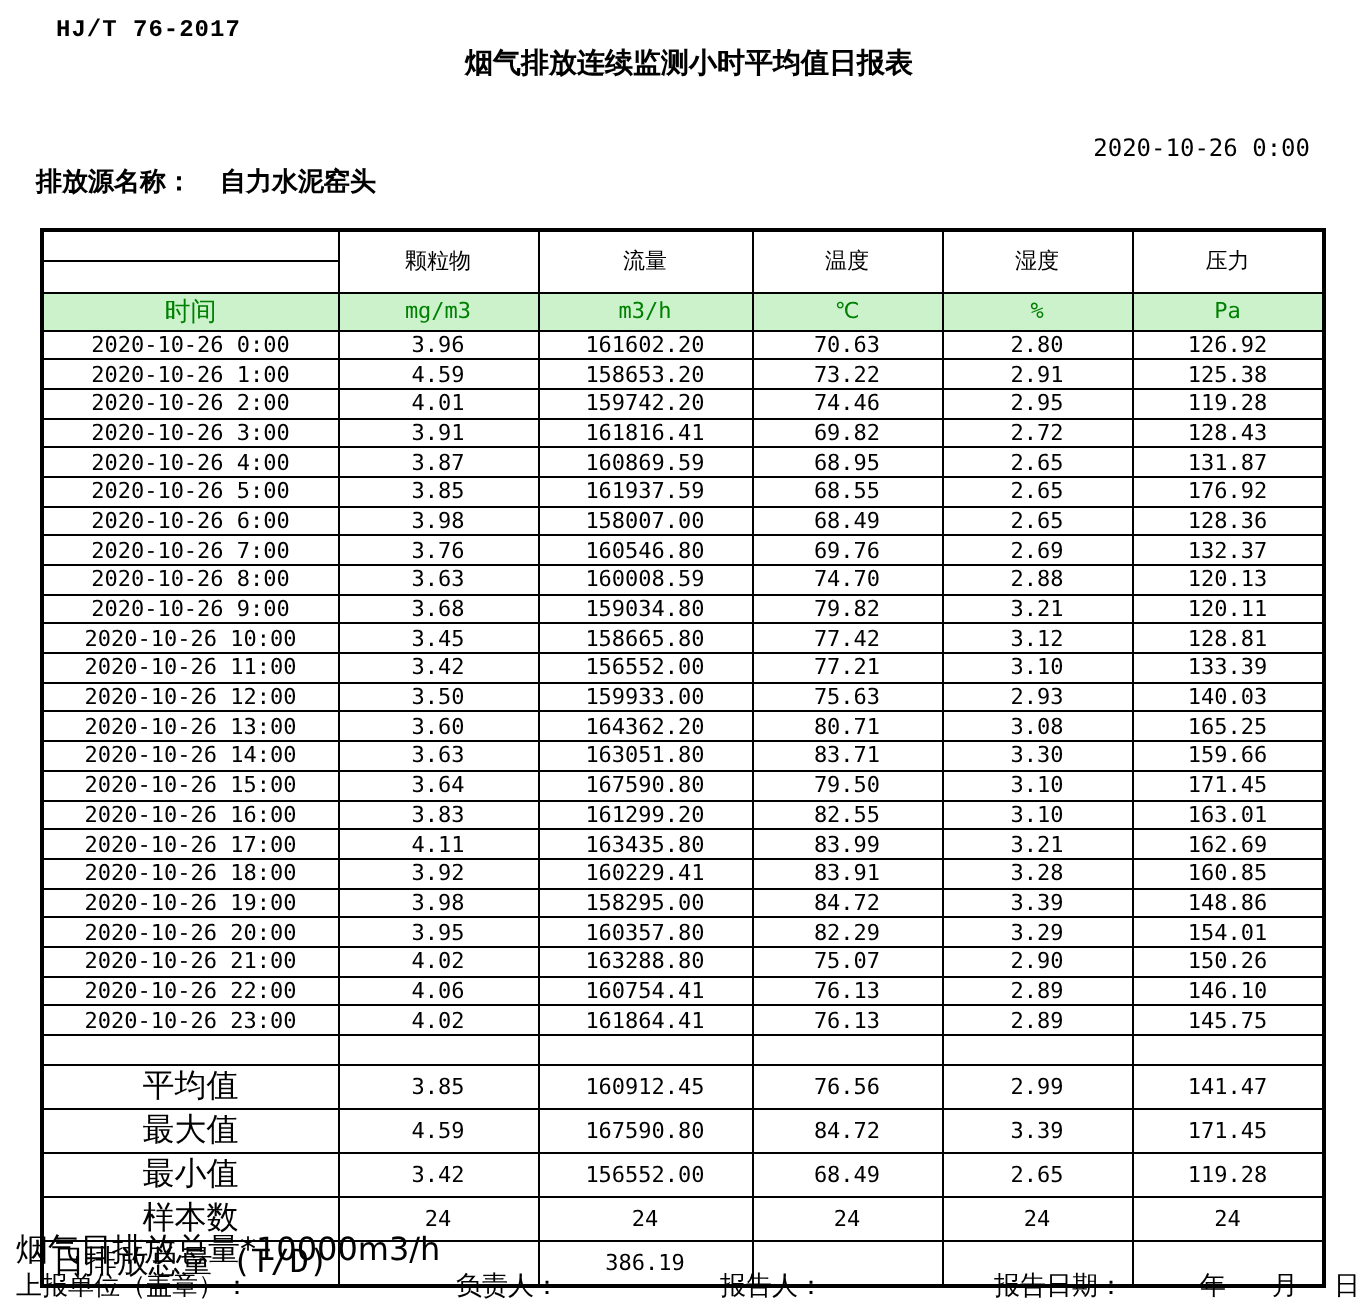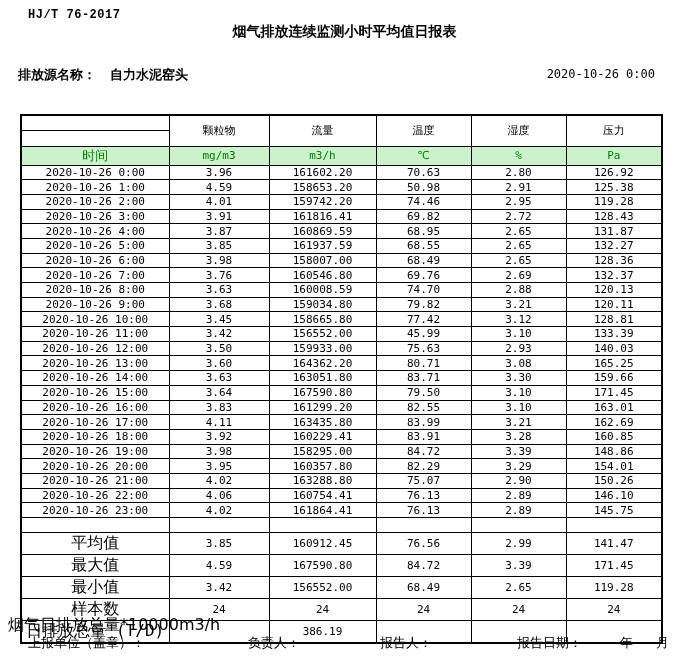--- a/index.html
+++ b/index.html
@@ -15,21 +15,21 @@
     position: absolute; left: 28px; top: 8px;
     font-size: 12px; font-weight: bold;
     font-family: Liberation Mono, monospace;
     letter-spacing: 0.5px;
   }
   .report-title {
     position: absolute; left: 4px; top: 23px; width: 681px;
     text-align: center; font-size: 14px; font-weight: bold;
   }
   .source-line {
-    position: absolute; left: 18px; top: 66px;
+    position: absolute; left: 18px; top: 82px;
     font-size: 13px; font-weight: bold;
   }
   .source-name { margin-left: 14px; }
   .report-datetime {
     position: absolute; right: 26px; top: 67px;
     font-size: 12px;
     font-family: "DejaVu Sans Mono", monospace;
   }
   table.report {
     position: absolute; left: 20px; top: 114px;
@@ -64,21 +64,21 @@
   tr.blank-row td { height: 15px; }
   tr.summary-row td.cjk { font-size: 16px; }
   .footer-note {
     position: absolute; left: 8px; top: 615px;
     font-size: 16px;
   }
   .footer-sign {
     position: absolute; left: 0; top: 634px; width: 681px; height: 23px;
     font-size: 13px;
   }
-  .footer-sign span { position: absolute; white-space: nowrap; margin-left: 20px; }
+  .footer-sign span { position: absolute; white-space: nowrap; }
   .lbl-unit   { left: 8px; }
   .lbl-resp   { left: 228px; }
   .lbl-report { left: 360px; }
   .lbl-date   { left: 497px; }
   .lbl-year   { left: 600px; }
   .lbl-month  { left: 636px; }
   .lbl-day    { left: 667px; }
 </style>
 </head>
 <body>
@@ -129,21 +129,21 @@
         <td>3.96</td>
         <td>161602.20</td>
         <td>70.63</td>
         <td>2.80</td>
         <td>126.92</td>
       </tr>
       <tr>
         <td class="">2020-10-26 1:00</td>
         <td>4.59</td>
         <td>158653.20</td>
-        <td>50.98</td>
+        <td>73.22</td>
         <td>2.91</td>
         <td>125.38</td>
       </tr>
       <tr>
         <td class="">2020-10-26 2:00</td>
         <td>4.01</td>
         <td>159742.20</td>
         <td>74.46</td>
         <td>2.95</td>
         <td>119.28</td>
@@ -163,21 +163,21 @@
         <td>68.95</td>
         <td>2.65</td>
         <td>131.87</td>
       </tr>
       <tr>
         <td class="">2020-10-26 5:00</td>
         <td>3.85</td>
         <td>161937.59</td>
         <td>68.55</td>
         <td>2.65</td>
-        <td>132.27</td>
+        <td>176.92</td>
       </tr>
       <tr>
         <td class="">2020-10-26 6:00</td>
         <td>3.98</td>
         <td>158007.00</td>
         <td>68.49</td>
         <td>2.65</td>
         <td>128.36</td>
       </tr>
       <tr>
@@ -209,21 +209,21 @@
         <td>3.45</td>
         <td>158665.80</td>
         <td>77.42</td>
         <td>3.12</td>
         <td>128.81</td>
       </tr>
       <tr>
         <td class="">2020-10-26 11:00</td>
         <td>3.42</td>
         <td>156552.00</td>
-        <td>45.99</td>
+        <td>77.21</td>
         <td>3.10</td>
         <td>133.39</td>
       </tr>
       <tr>
         <td class="">2020-10-26 12:00</td>
         <td>3.50</td>
         <td>159933.00</td>
         <td>75.63</td>
         <td>2.93</td>
         <td>140.03</td>

